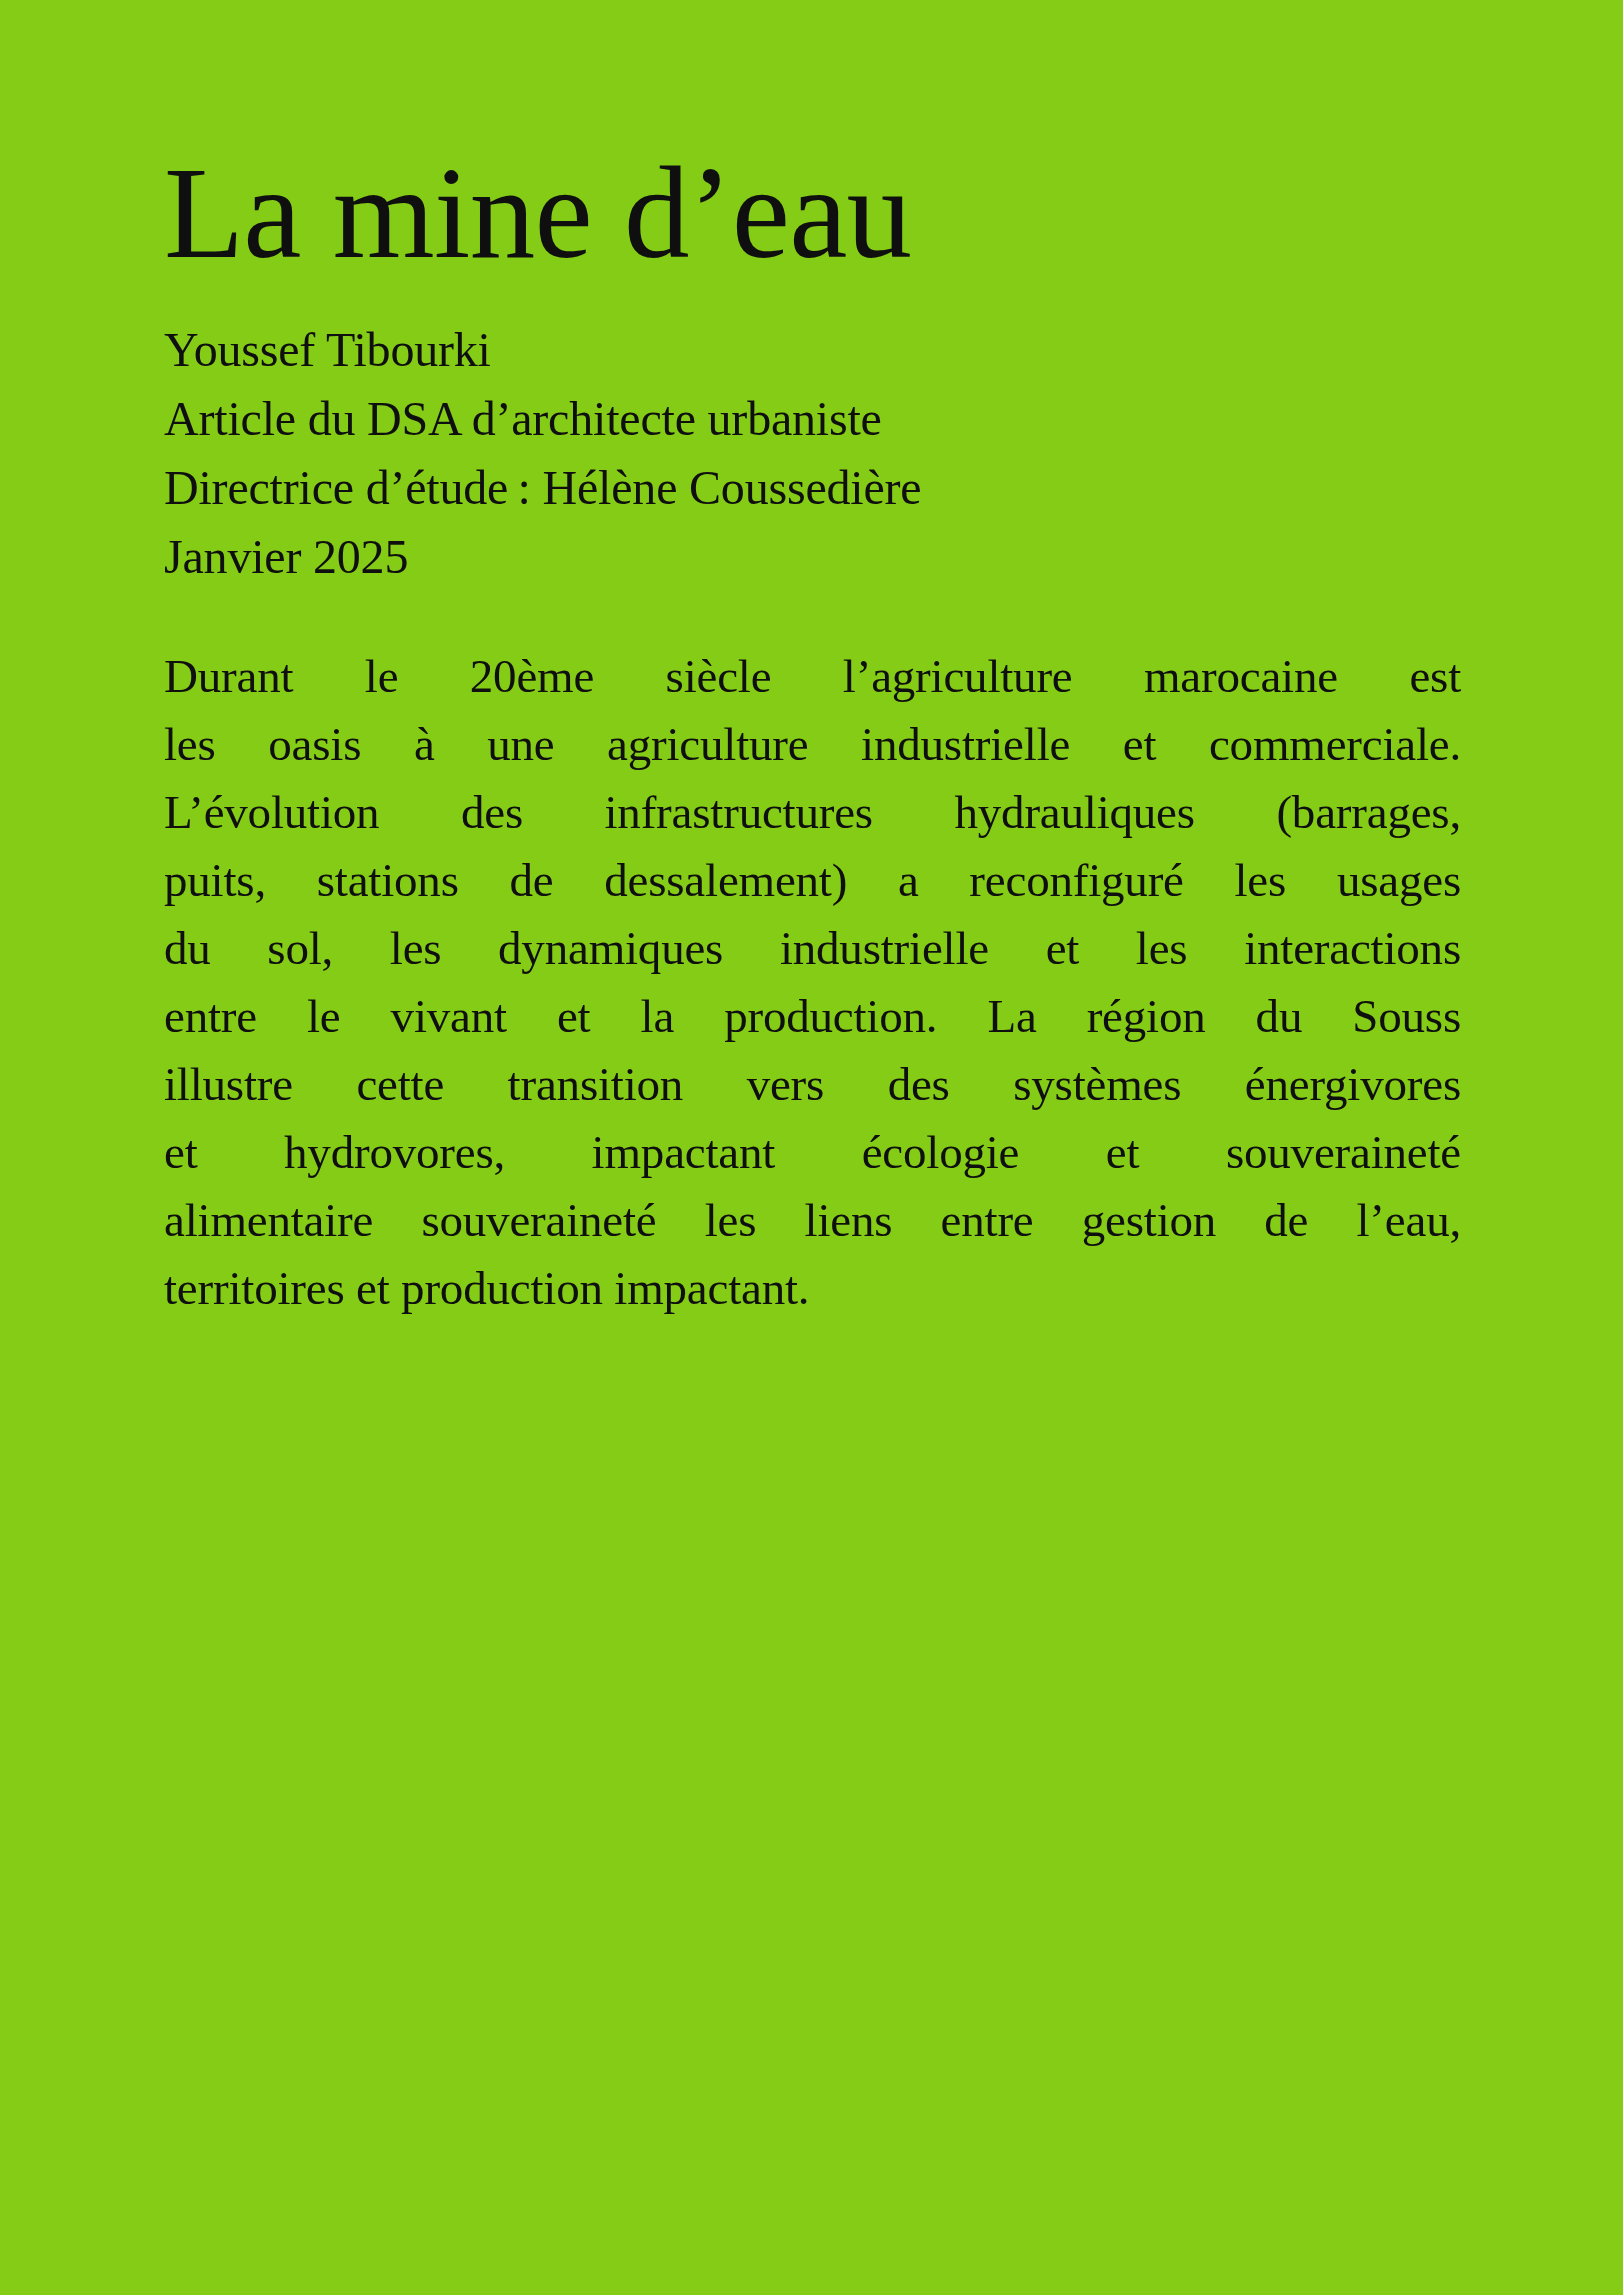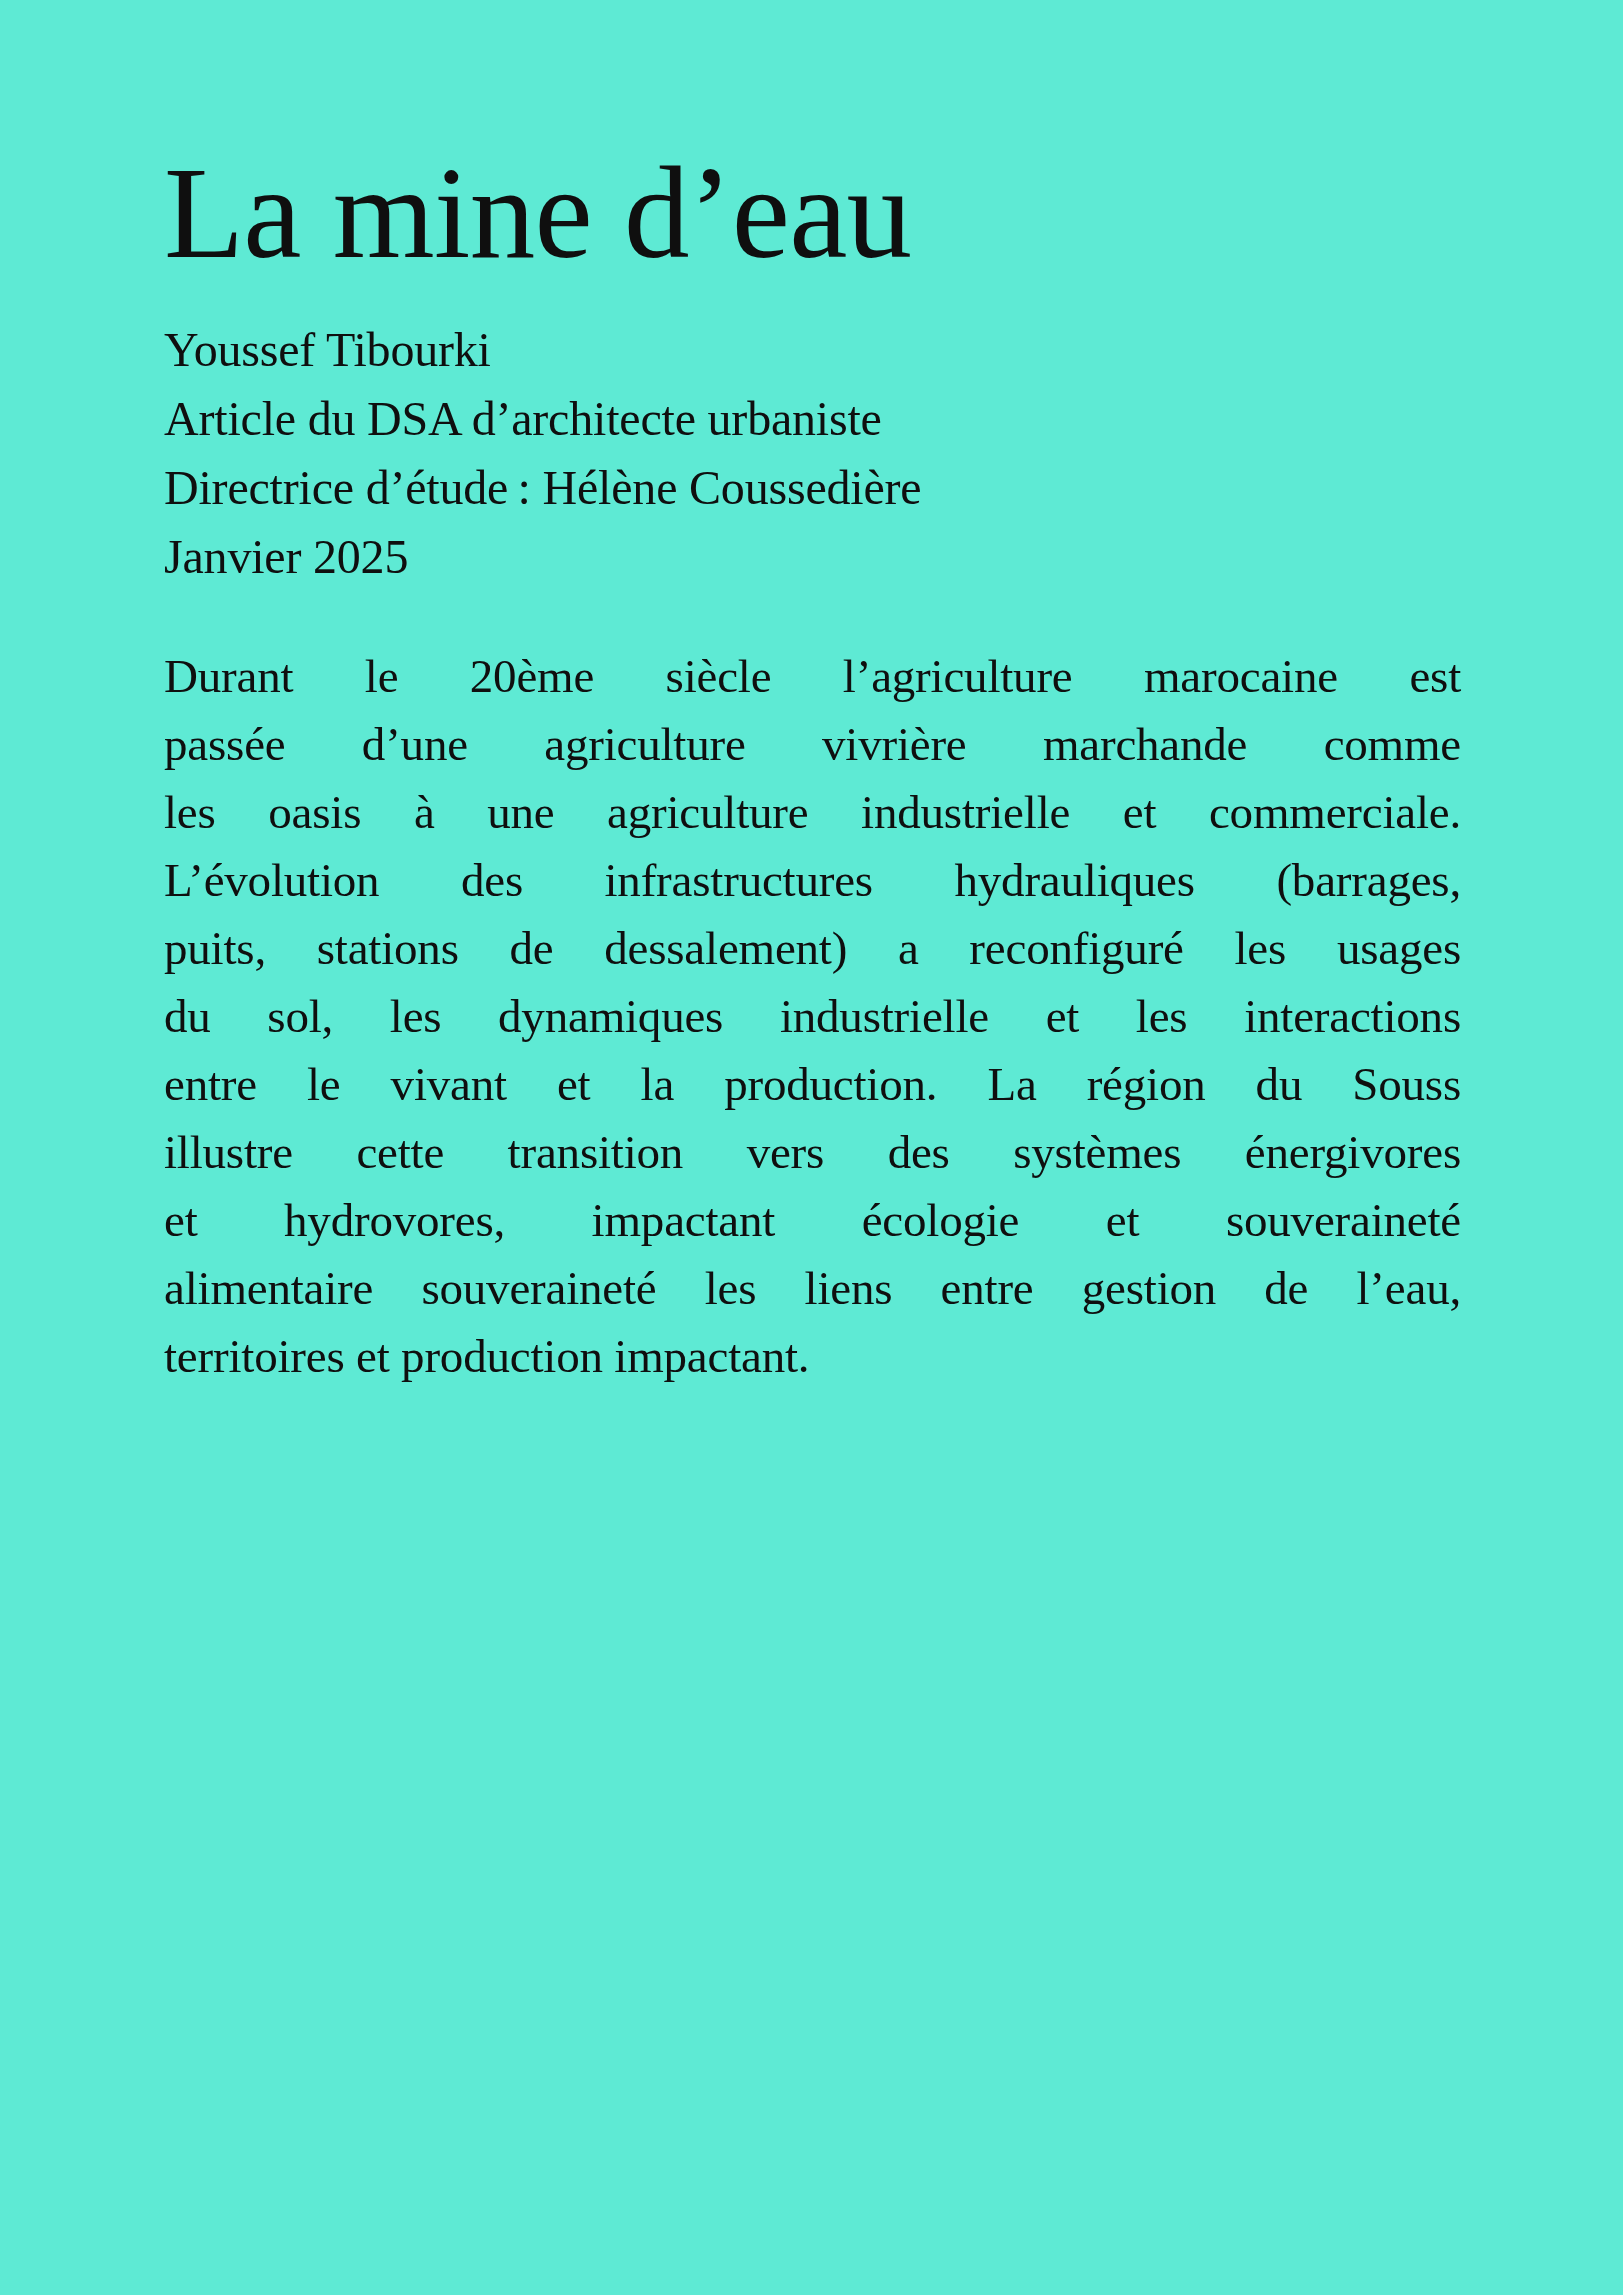--- a/index.html
+++ b/index.html
@@ -3,21 +3,21 @@
 <meta charset="utf-8">
 <style>
   html, body {
     margin: 0;
     padding: 0;
   }
   .page {
     position: relative;
     width: 1623px;
     height: 2295px;
-    background: #5eead4;
+    background: #84cc16;
     font-family: "Liberation Serif", "DejaVu Serif", serif;
     color: #0f0f0f;
     overflow: hidden;
   }
   .content {
     position: absolute;
     left: 164px;
     top: 147px;
     width: 1297px;
   }
@@ -62,21 +62,20 @@
 
     <div class="byline">
       <div class="byline-line">Youssef Tibourki</div>
       <div class="byline-line">Article du DSA d’architecte urbaniste</div>
       <div class="byline-line">Directrice d’étude : Hélène Coussedière</div>
       <div class="byline-line">Janvier 2025</div>
     </div>
 
     <div class="abstract">
       <div class="par-line">Durant le 20ème siècle l’agriculture marocaine est</div>
-      <div class="par-line">passée d’une agriculture vivrière marchande comme</div>
       <div class="par-line">les oasis à une agriculture industrielle et commerciale.</div>
       <div class="par-line">L’évolution des infrastructures hydrauliques (barrages,</div>
       <div class="par-line">puits, stations de dessalement) a reconfiguré les usages</div>
       <div class="par-line">du sol, les dynamiques industrielle et les interactions</div>
       <div class="par-line">entre le vivant et la production. La région du Souss</div>
       <div class="par-line">illustre cette transition vers des systèmes énergivores</div>
       <div class="par-line">et hydrovores, impactant écologie et souveraineté</div>
       <div class="par-line">alimentaire souveraineté les liens entre gestion de l’eau,</div>
       <div class="par-line last">territoires et production impactant.</div>
     </div>

